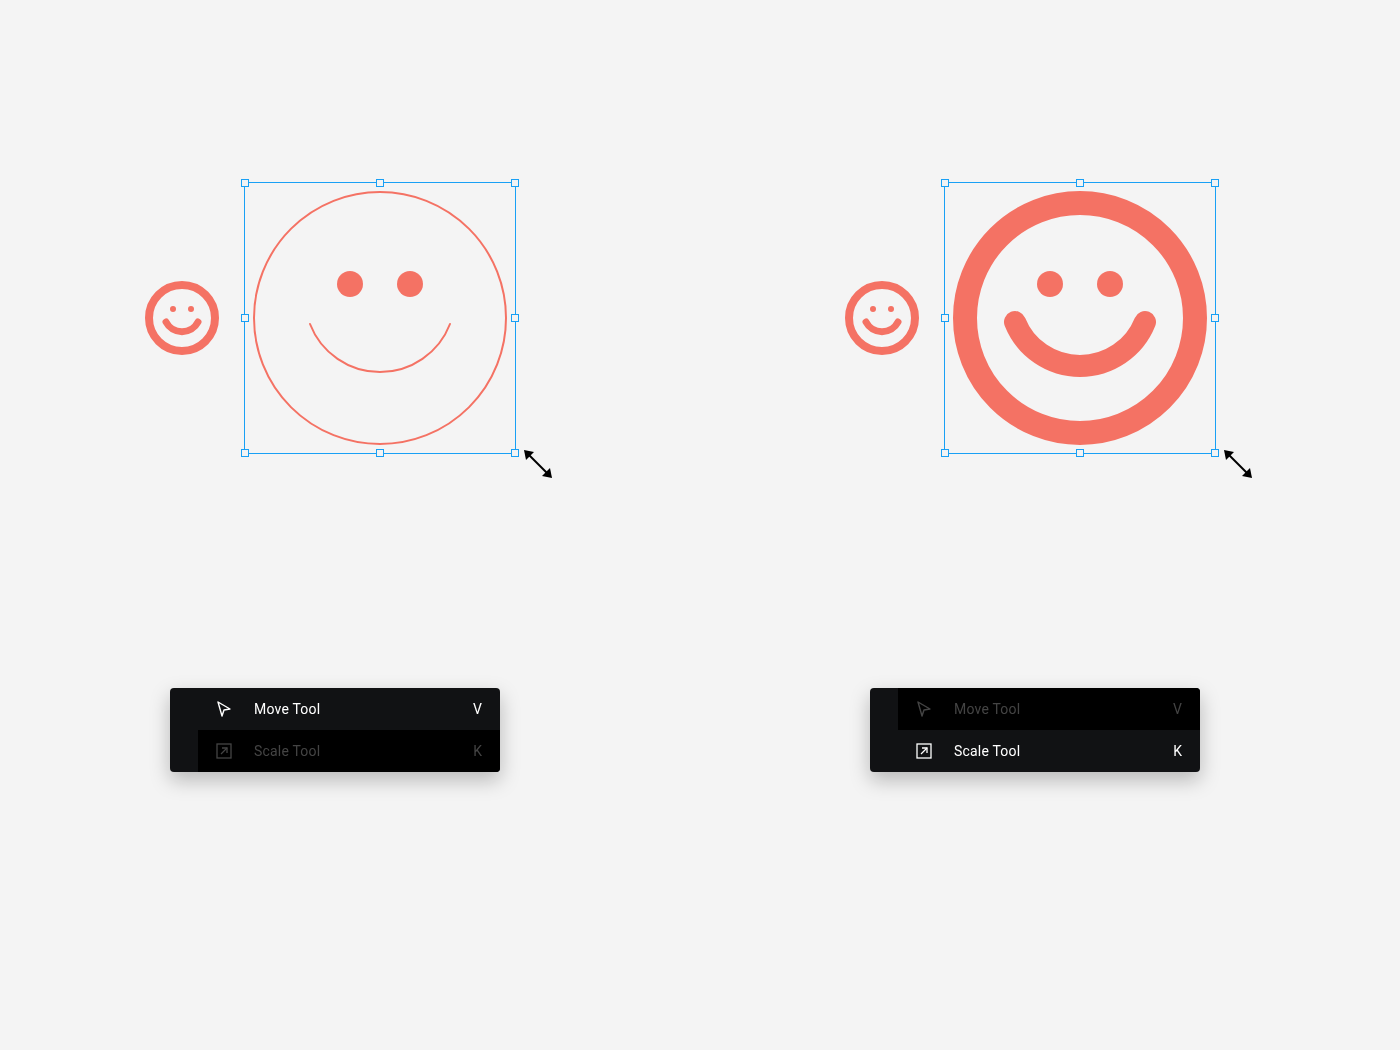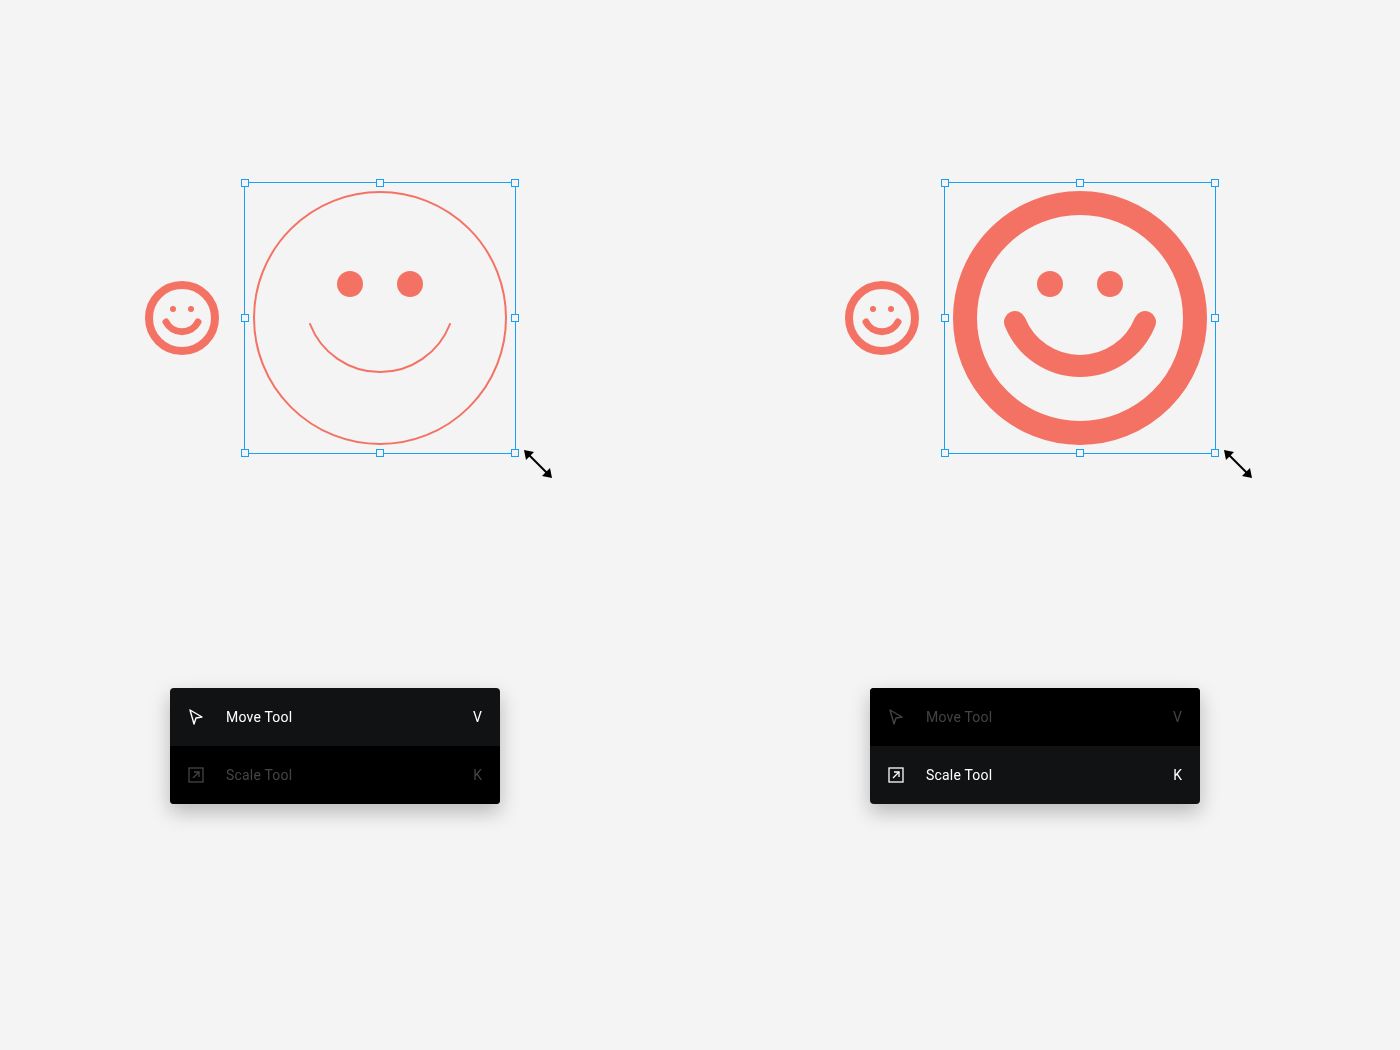--- a/index.html
+++ b/index.html
@@ -21,21 +21,21 @@
   .h-nw{left:-4px;top:-4px;}   .h-n{left:calc(50% - 4px);top:-4px;}
   .h-ne{right:-4px;top:-4px;}  .h-e{right:-4px;top:calc(50% - 4px);}
   .h-se{right:-4px;bottom:-4px;}.h-s{left:calc(50% - 4px);bottom:-4px;}
   .h-sw{left:-4px;bottom:-4px;} .h-w{left:-4px;top:calc(50% - 4px);}
 
   .resize-cursor{position:absolute;left:524px;top:450px;}
 
   
   .popup{position:absolute;left:170px;top:688px;width:330px;border-radius:4px;
     background:#111214;box-shadow:0 8px 20px rgba(0,0,0,.25);overflow:hidden;}
-  .tool{display:flex;align-items:center;height:58px;padding:0 18px;color:#ffffff;}
+  .tool{display:flex;align-items:center;height:42px;padding:0 18px;color:#ffffff;margin-left:28px;}
   .tool.inactive{background:#000000;color:#444;}
   .tool .ticon{width:16px;height:16px;flex:0 0 16px;margin-right:22px;}
   .tool .tlabel{flex:1 1 auto;font-size:14px;letter-spacing:.2px;}
   .tool .tkey{flex:0 0 auto;font-size:14px;color:inherit;}
 </style>
 </head>
 <body>
 
 <svg width="0" height="0" style="position:absolute">
   <defs>

